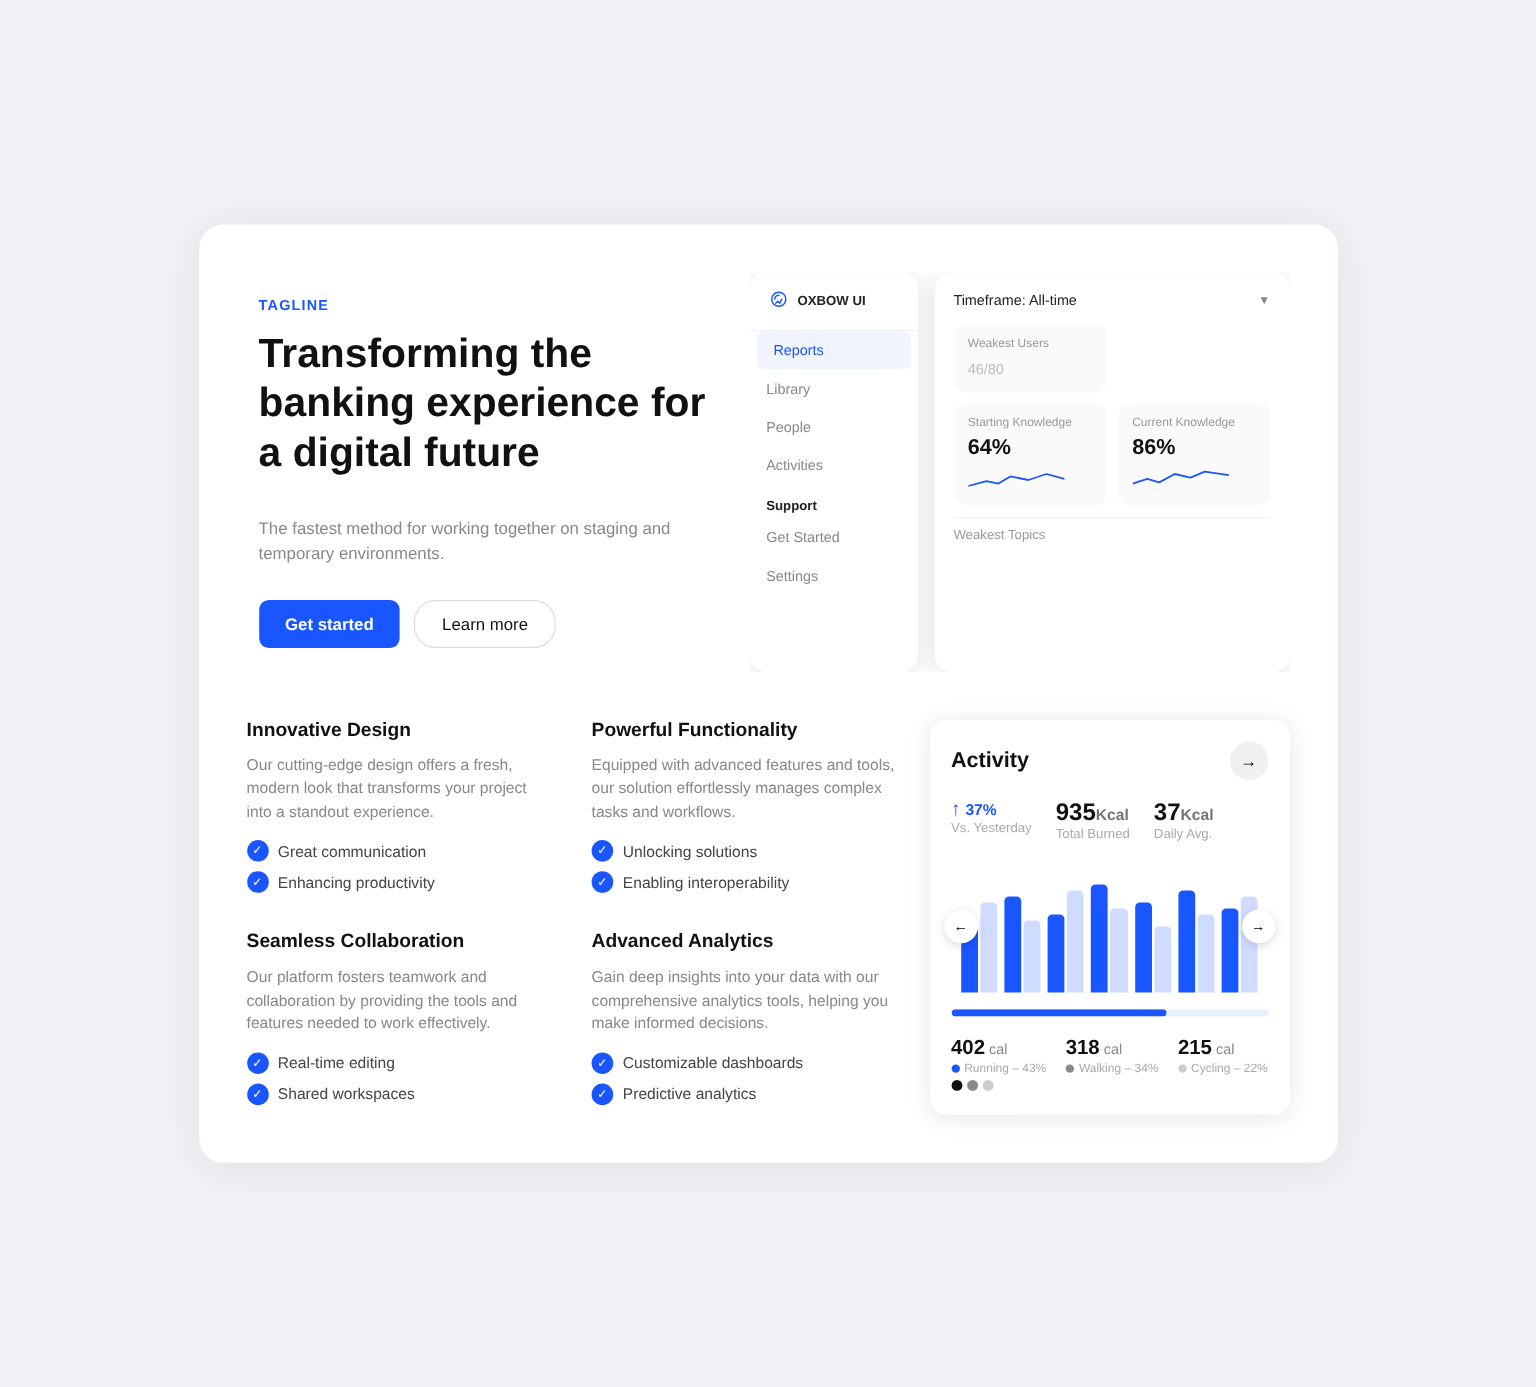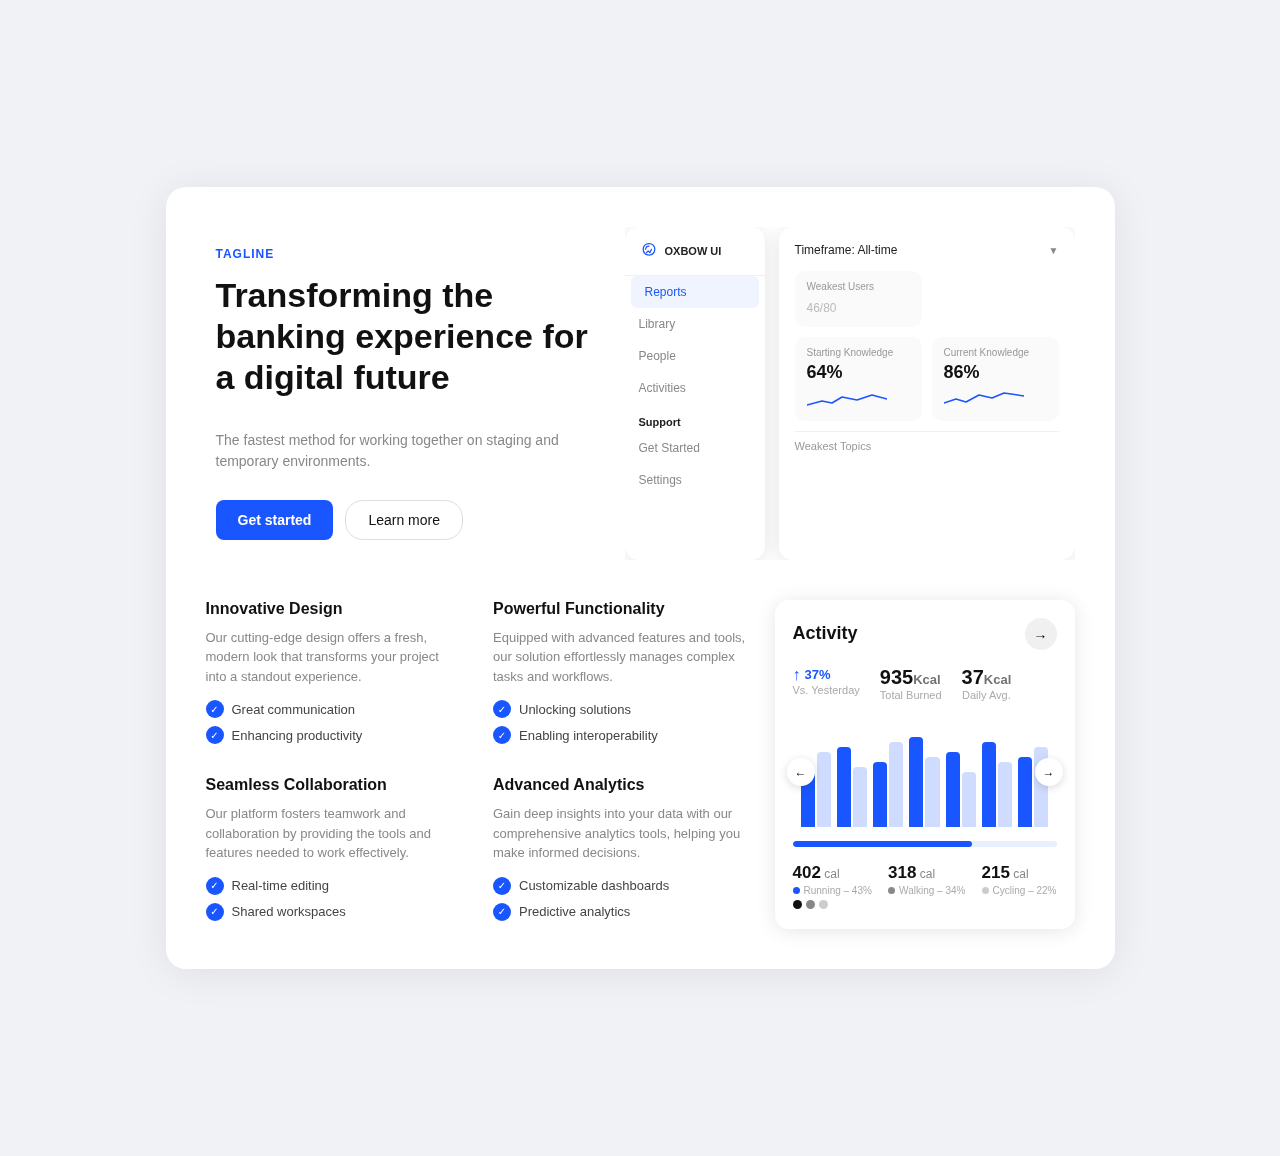--- a/index.html
+++ b/index.html
@@ -293,21 +293,20 @@
       color: #737373;
     }
     .act-stat-up {
       color: #1a56ff;
       font-size: 13px;
       font-weight: 700;
     }
     .act-stat-label {
       font-size: 11px;
       color: #aaa;
-      text-align: center;
     }
 
     
     .bar-chart-area {
       position: relative;
       display: flex;
       align-items: flex-end;
       gap: 6px;
       height: 110px;
       margin-bottom: 14px;

